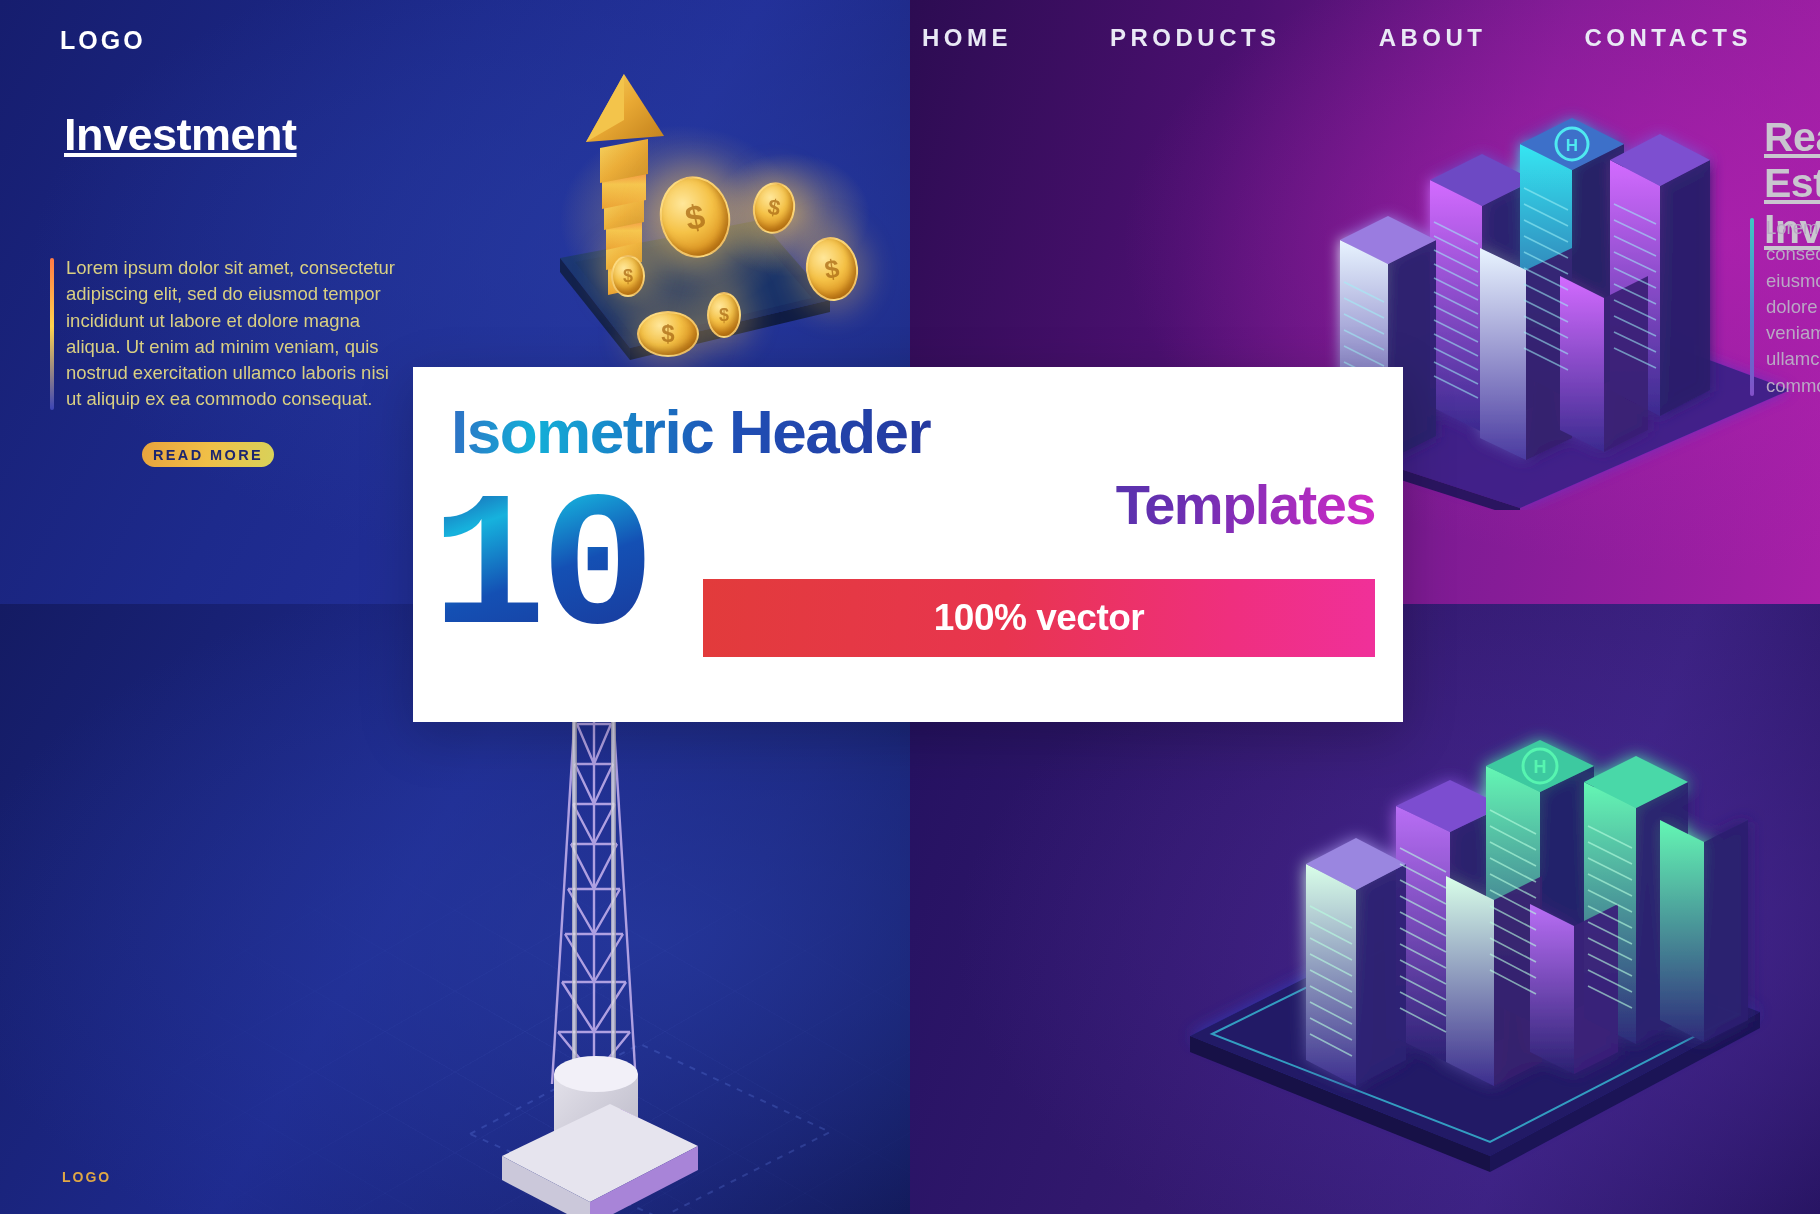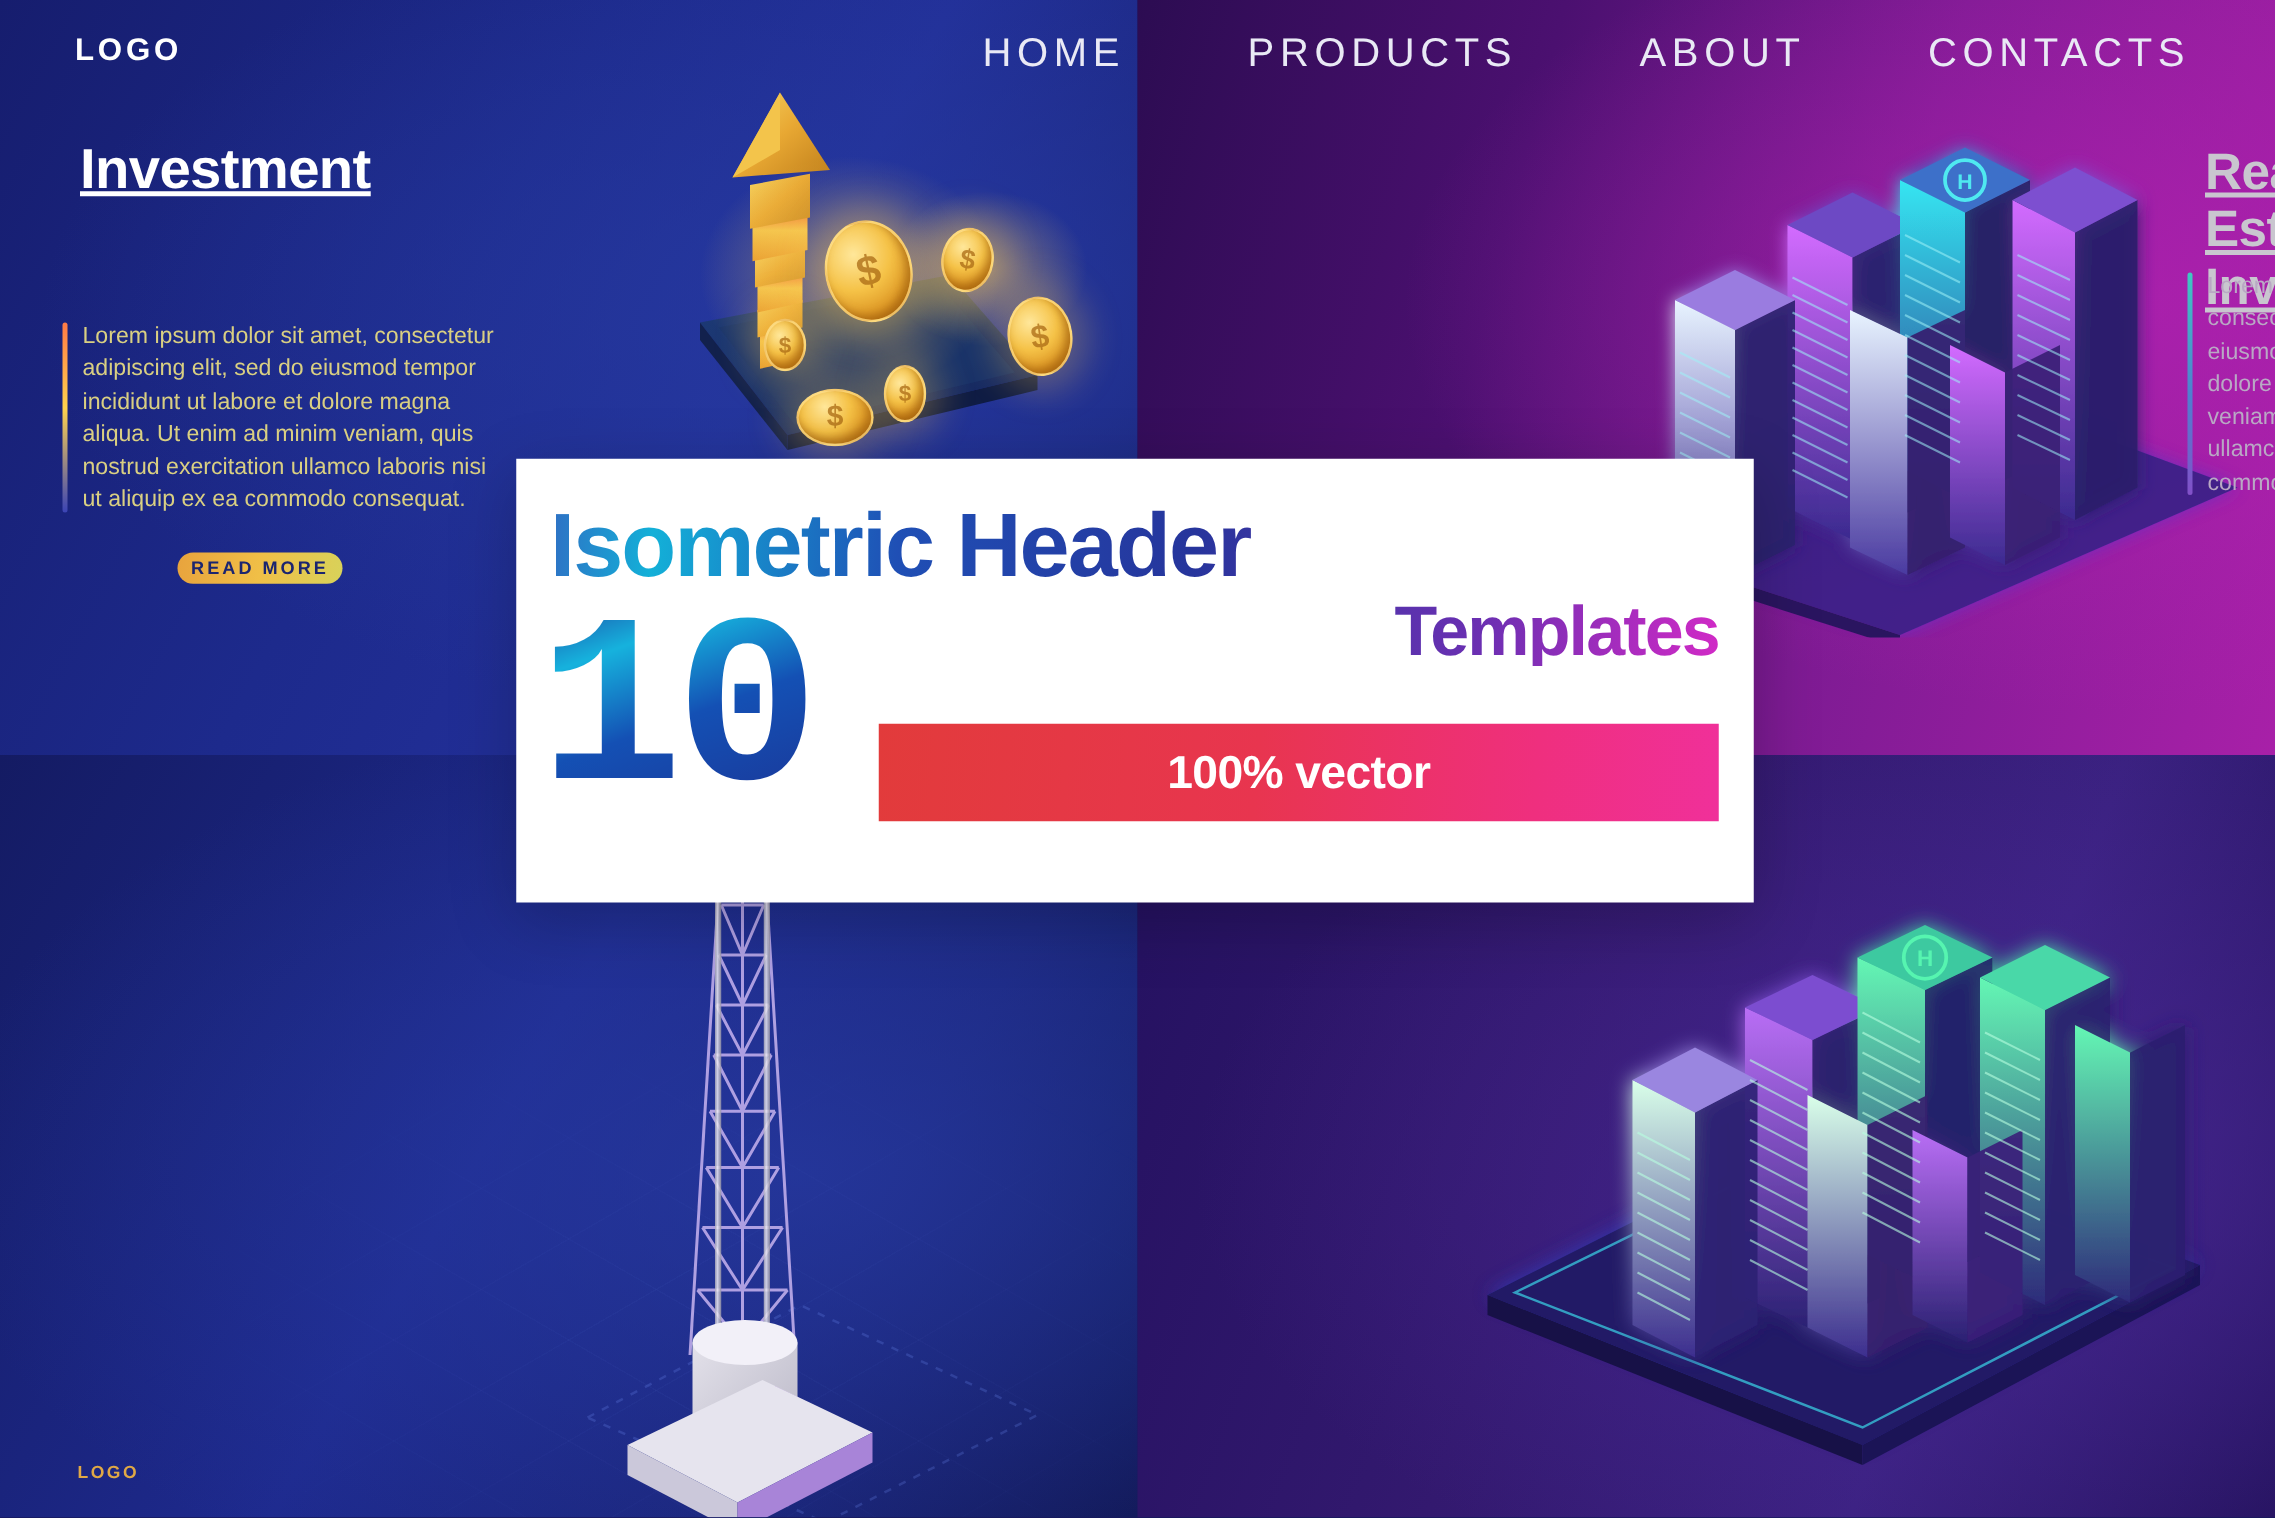--- a/index.html
+++ b/index.html
@@ -36,22 +36,22 @@
      mask-image:radial-gradient(70% 60% at 62% 78%, #000 0%, transparent 75%);
      -webkit-mask-image:radial-gradient(70% 60% at 62% 78%, #000 0%, transparent 75%); }
 
   
   .nav { position:absolute; left:0; top:0; width:1820px; height:80px;
          display:flex; align-items:center; z-index:40; }
   .nav-logo { position:absolute; left:60px; top:26px; color:#fff;
               font-size:25px; font-weight:700; letter-spacing:3px; }
   .nav-links { position:absolute; right:68px; top:24px;
                display:flex; gap:98px; }
-  .nav-links a { color:#e9e9f5; font-size:32px; letter-spacing:4.5px;
-                 text-decoration:none; font-weight:400; }
+  .nav-links a { color:#e9e9f5; font-size:24px; letter-spacing:4.5px;
+                 text-decoration:none; font-weight:700; }
 
   
   .heading { font-weight:700; line-height:1.12; letter-spacing:-.5px;text-decoration:underline; }
   .body-txt { font-size:18.5px; line-height:1.42; font-weight:400; }
   .txtwrap { position:relative; padding-left:16px; }
   .accent { position:absolute; left:0; top:3px; bottom:3px; width:4px; border-radius:2px; }
 
   .btn { display:inline-flex; align-items:center; justify-content:center;
          border:none; border-radius:22px; cursor:pointer;
          font-size:14.5px; font-weight:700; letter-spacing:2.4px; }
@@ -81,22 +81,22 @@
           box-shadow:0 0 28px 12px rgba(255,200,80,.28), inset -3px -4px 7px rgba(140,80,10,.55);
           border:2px solid rgba(255,226,150,.6); }
   .coin::after { content:"$"; position:absolute; inset:0; display:flex;
           align-items:center; justify-content:center;
           color:rgba(170,105,20,.75); font-weight:700; }
 
   
   .card { position:absolute; left:413px; top:367px; width:990px; height:355px;
           background:#ffffff; z-index:60;
           box-shadow:0 14px 50px rgba(0,0,0,.22); }
-  .card-row1 { position:absolute; left:27px; top:34px; width:932px;
-               font-size:72px; font-weight:700; line-height:1;
+  .card-row1 { position:absolute; left:38px; top:34px; width:932px;
+               font-size:62px; font-weight:700; line-height:1;
                letter-spacing:-1.5px; white-space:nowrap;
                background:linear-gradient(95deg,#2f6fc4 0%,#13b0d8 9%,#1f4fb5 30%,#26359c 55%,#6e2fb0 80%,#a42ec0 100%);
                -webkit-background-clip:text; background-clip:text; color:transparent; }
   .card-num { position:absolute; left:18px; top:120px;
               font-size:192px; font-weight:700; line-height:.88; letter-spacing:-6px;
               background:linear-gradient(160deg,#1b4fa8 0%,#16b2dd 22%,#1450b4 52%,#1b3596 100%);
               -webkit-background-clip:text; background-clip:text; color:transparent;font-family:Liberation Mono, monospace; }
   .card-row2 { position:absolute; left:290px; top:110px; width:672px; text-align:right;
                font-size:56px; font-weight:700; line-height:1; letter-spacing:-1.5px;
                background:linear-gradient(95deg,#24379c 0%,#2a3aa0 35%,#6c2fb2 72%,#d12ac6 100%);

